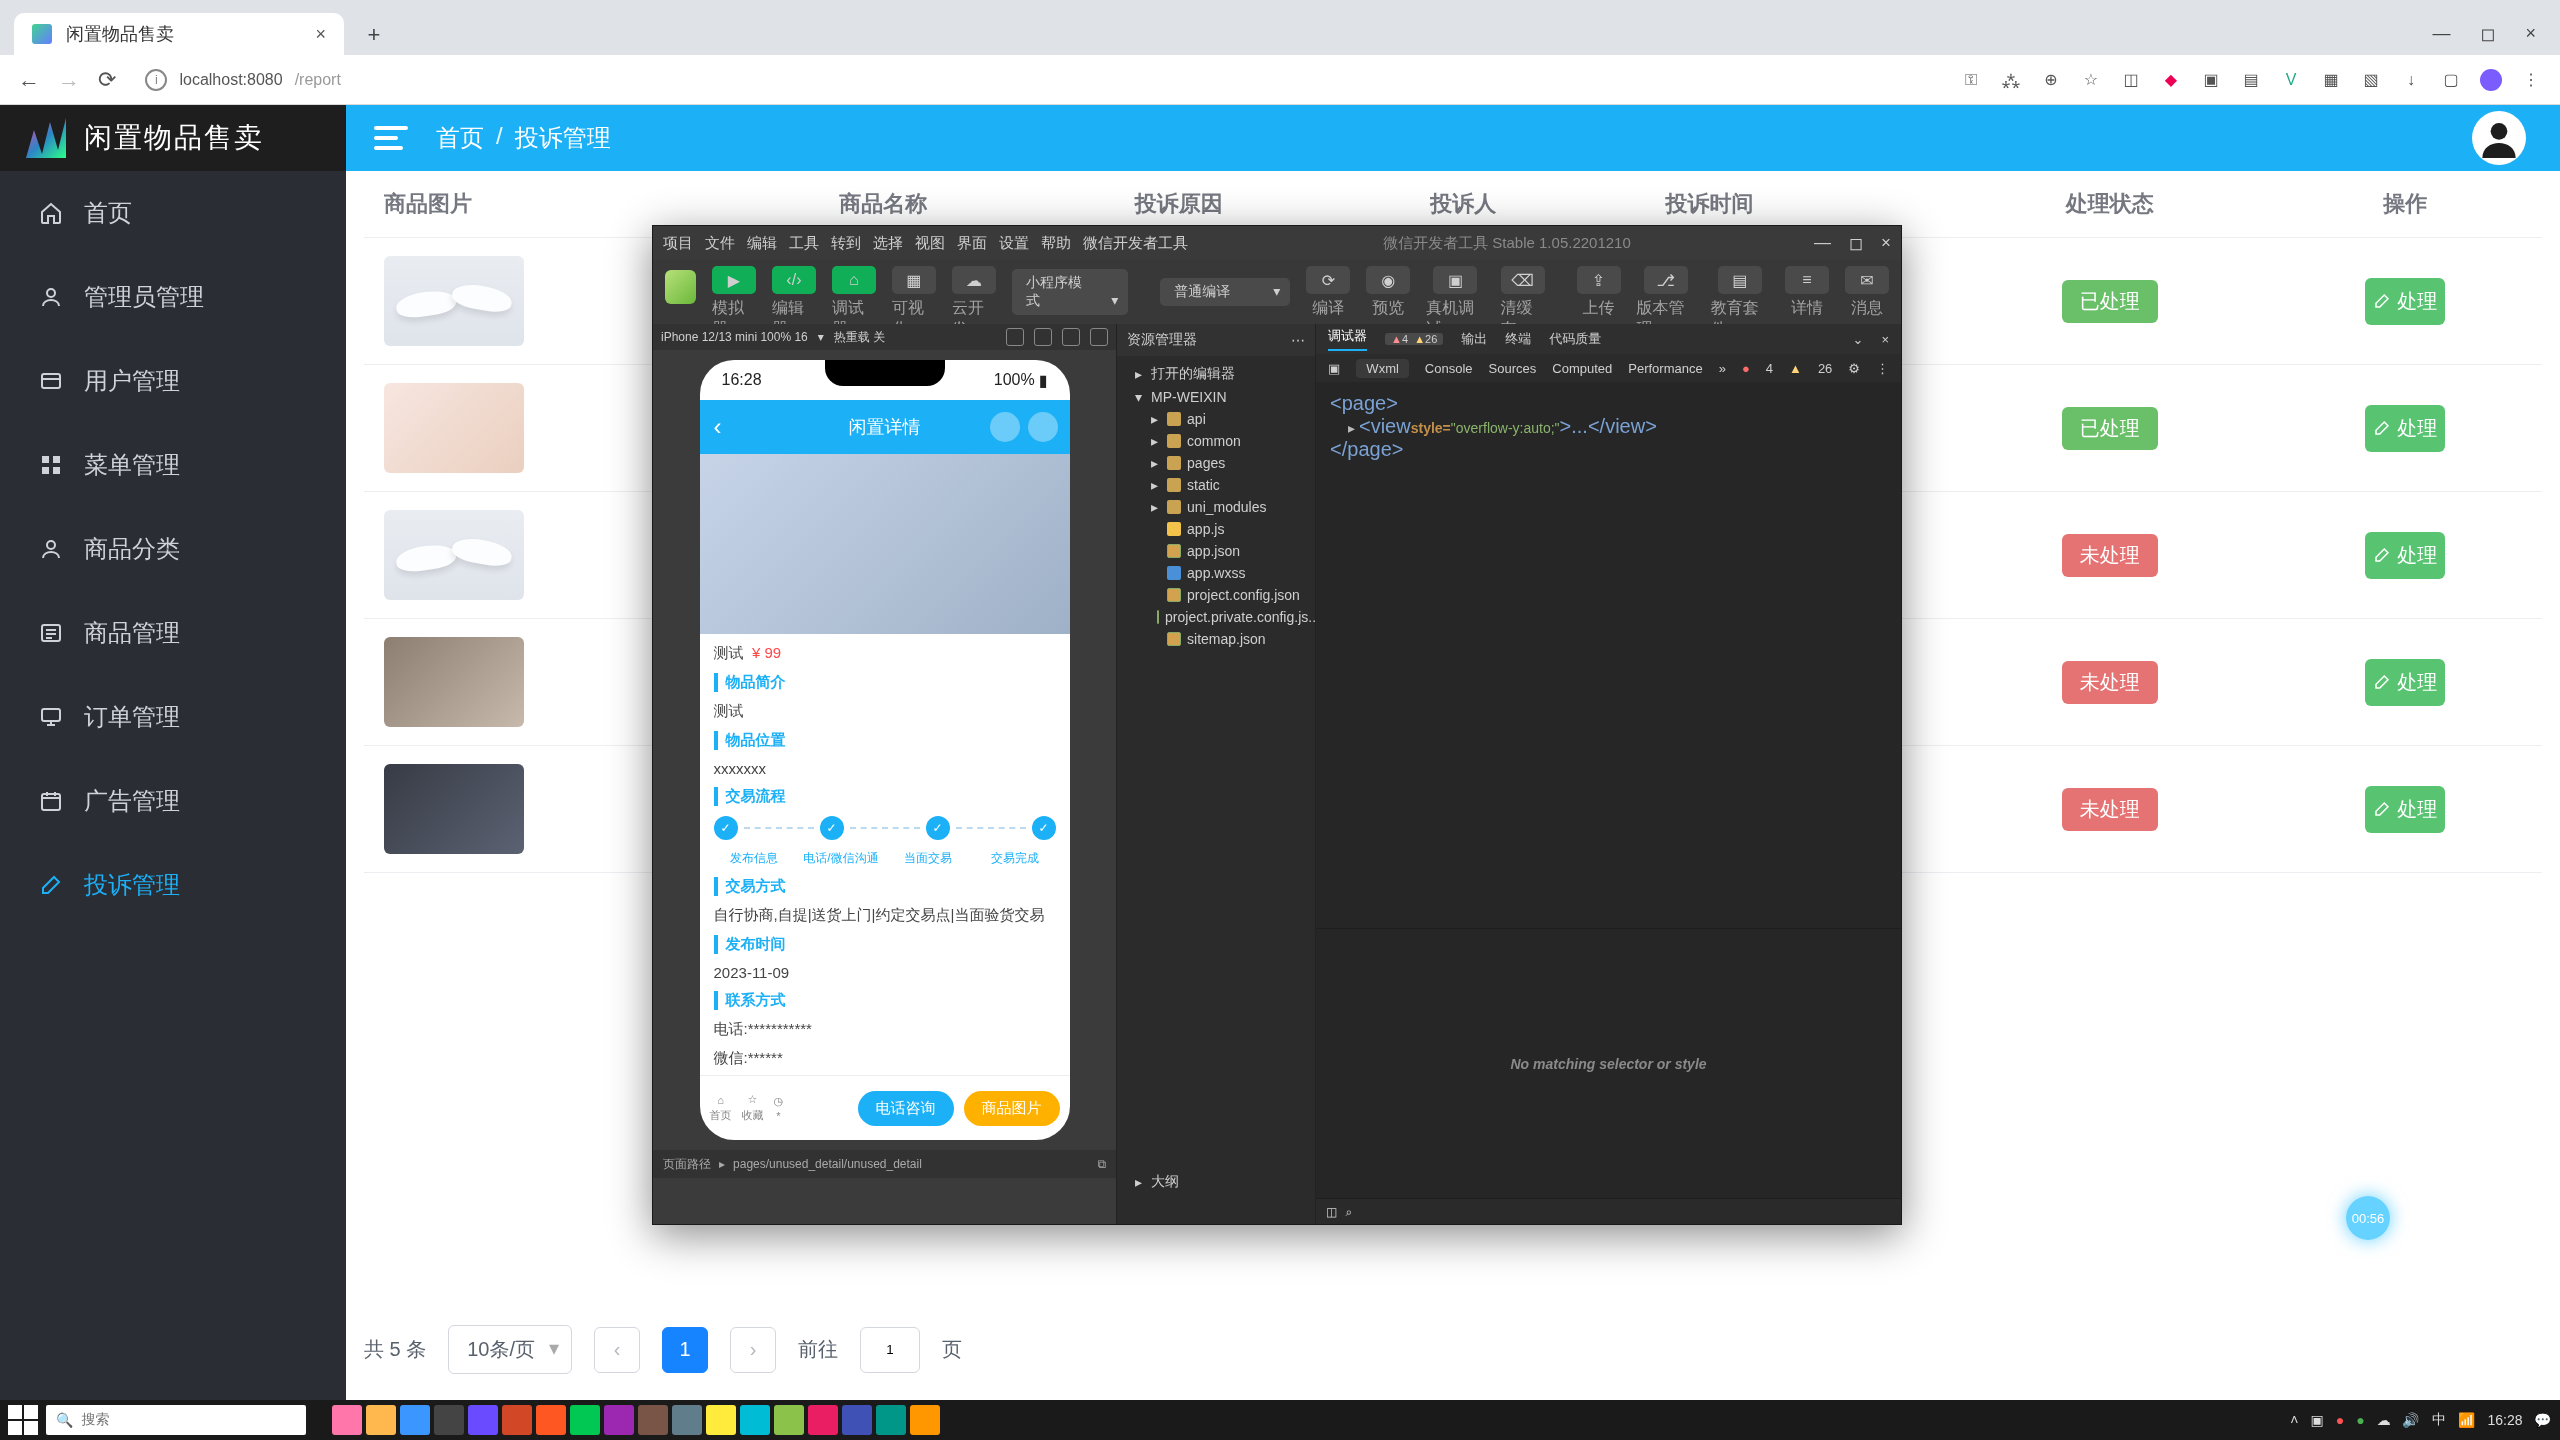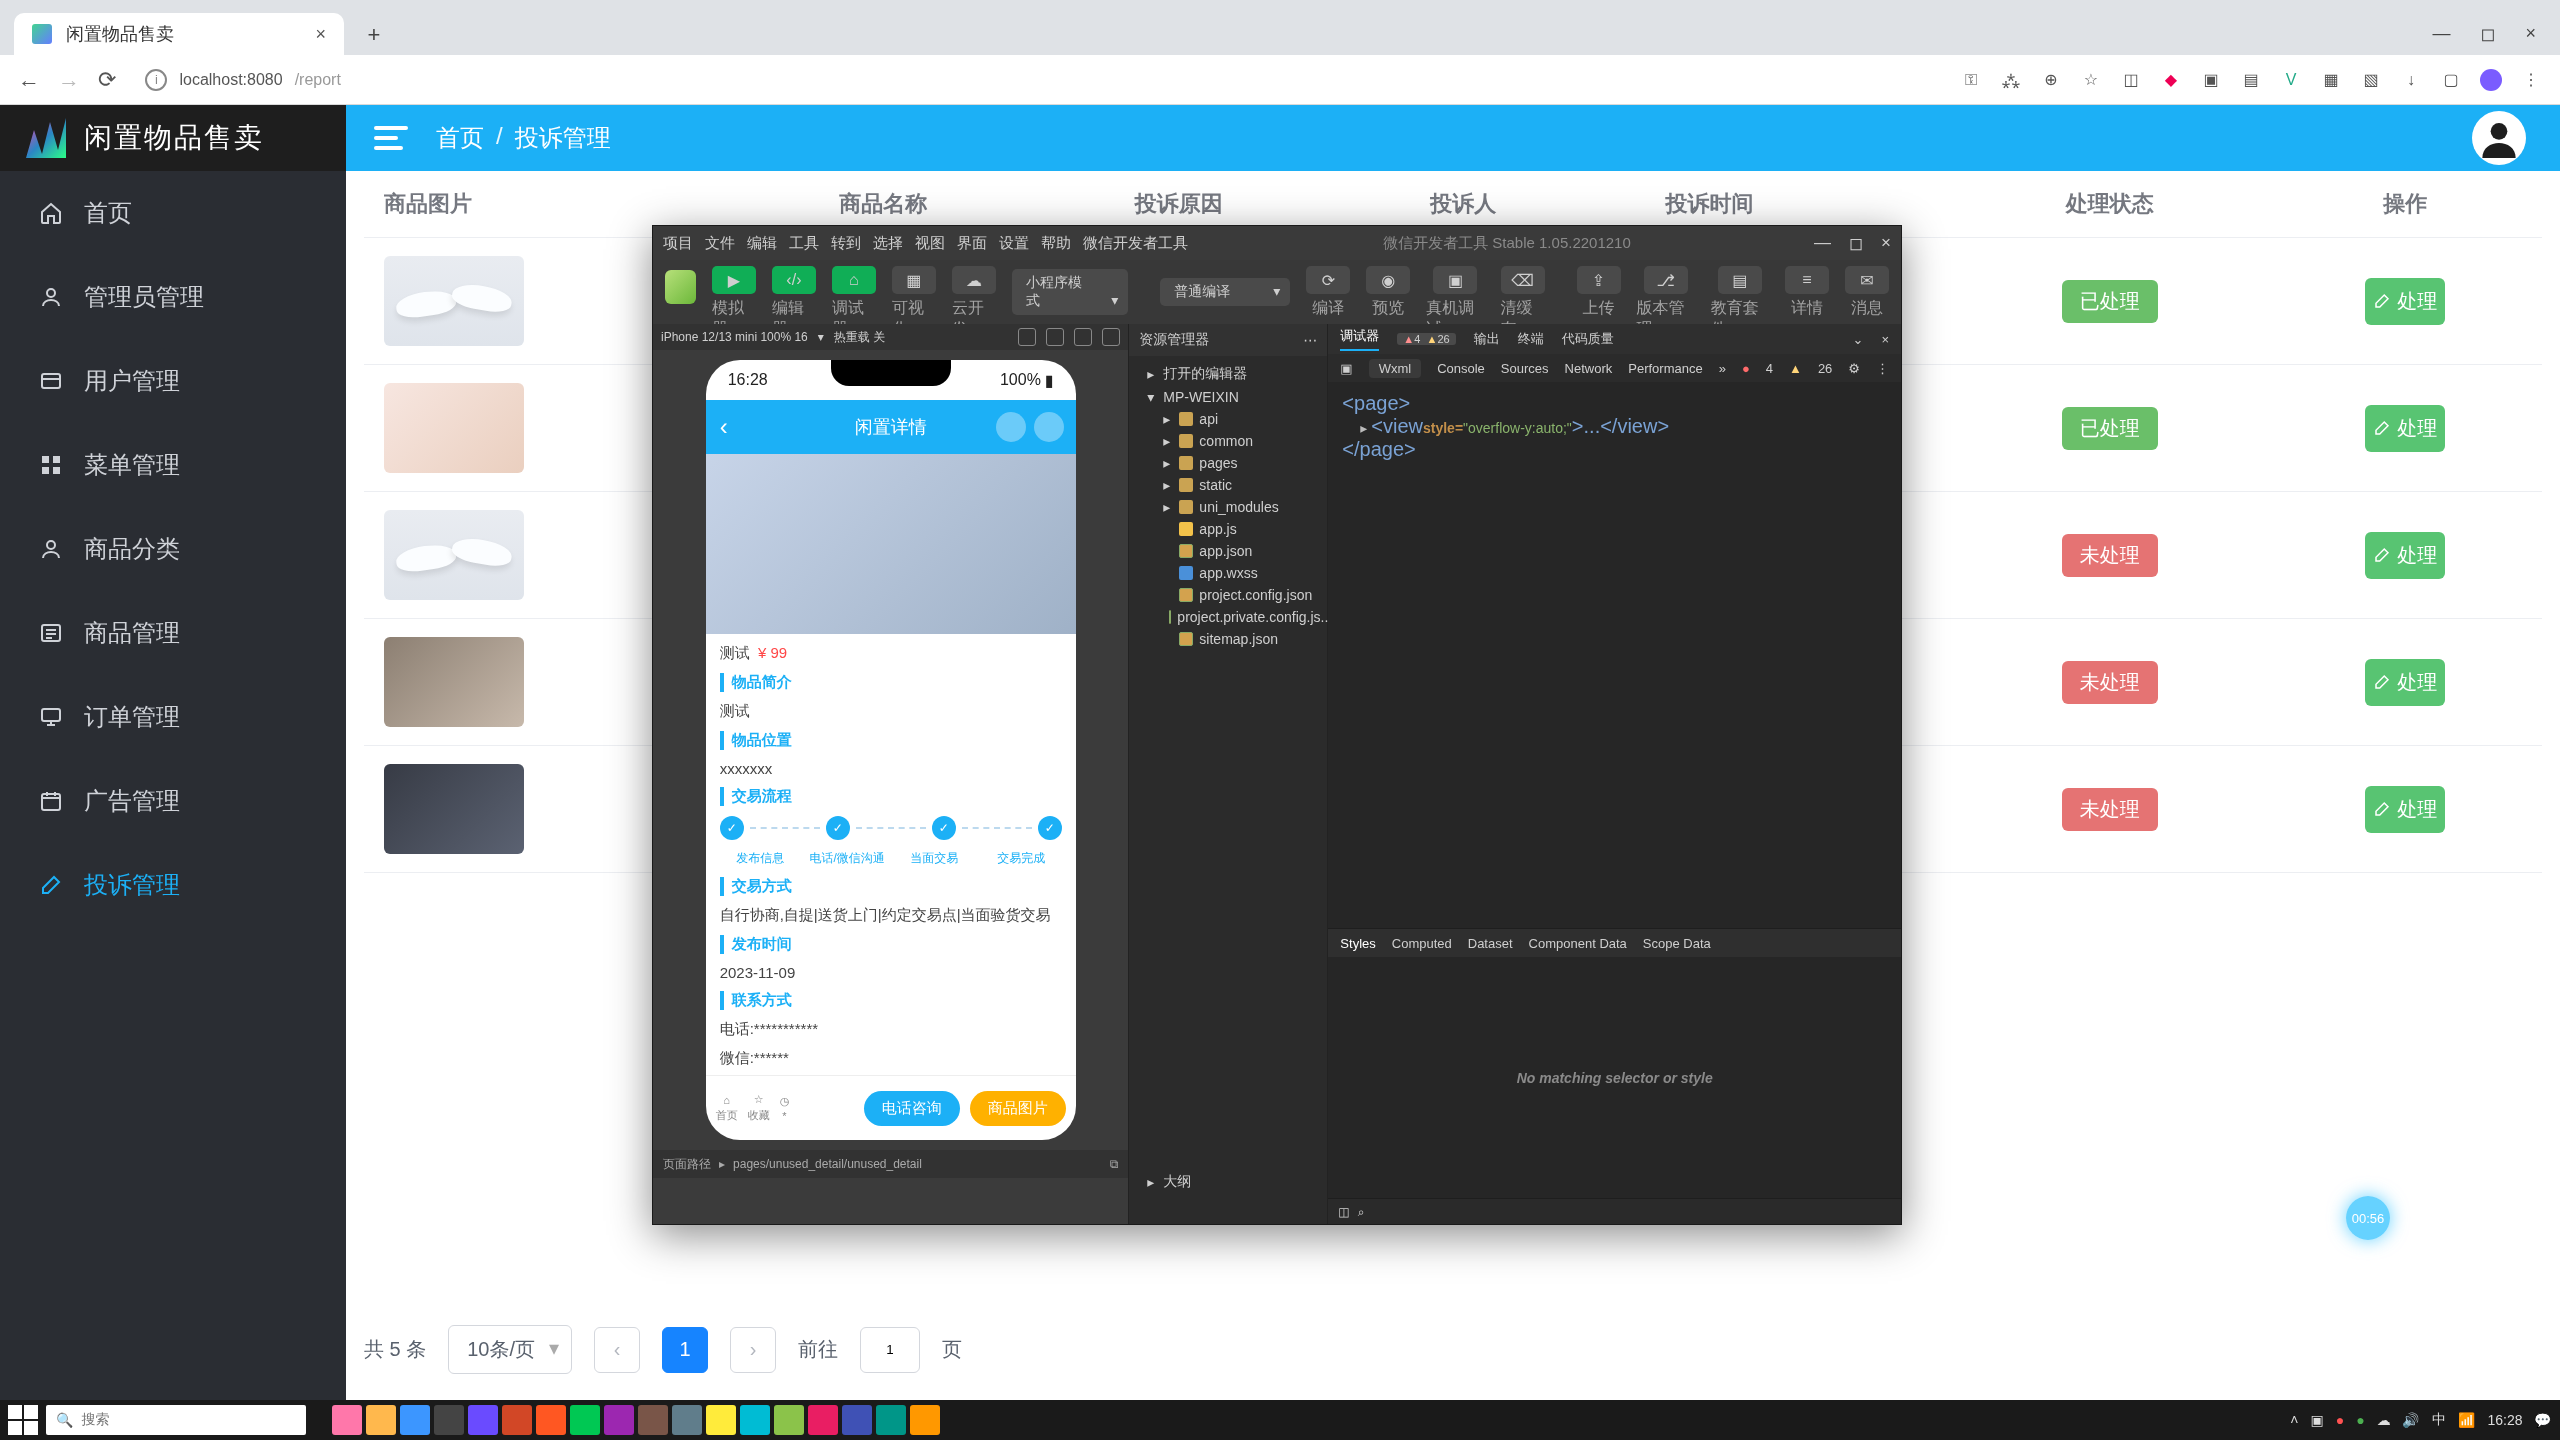--- a/index.html
+++ b/index.html
@@ -654,43 +654,36 @@
           <span>终端</span>
           <span>代码质量</span>
           <span style="margin-left:auto">⌄</span>
           <span>×</span>
         </div>
         <div class="insp-sub">
           <span>▣</span>
           <span class="pillb">Wxml</span>
           <span>Console</span>
           <span>Sources</span>
-          <span>Network</span>
+          <span>Computed</span>
           <span>Performance</span>
           <span style="margin-left:auto">»</span>
           <span style="color:#ff6b6b">●</span>
             <span>4</span>
           <span style="color:#ffd479">▲</span>
             <span>26</span>
           <span>⚙</span>
             <span>⋮</span>
         </div>
         <div class="code">
           <div><span class="tag">&lt;page&gt;</span></div>
           <div style="padding-left:18px">▸ <span class="tag">&lt;view </span><span class="attr">style=</span><span class="str">"overflow-y:auto;"</span><span class="tag">&gt;...&lt;/view&gt;</span></div>
           <div><span class="tag">&lt;/page&gt;</span></div>
         </div>
         <div class="style-pane">
-          <div class="sp-tabs">
-            <span style="color:#fff">Styles</span>
-            <span>Computed</span>
-            <span>Dataset</span>
-            <span>Component Data</span>
-            <span>Scope Data</span>
-          </div>
           <div class="sp-body">No matching selector or style</div>
         </div>
         <div class="corner">
             <span>◫</span>
             <span>⌕</span>
           </div>
       </div>
     </div>
   </div>
 

